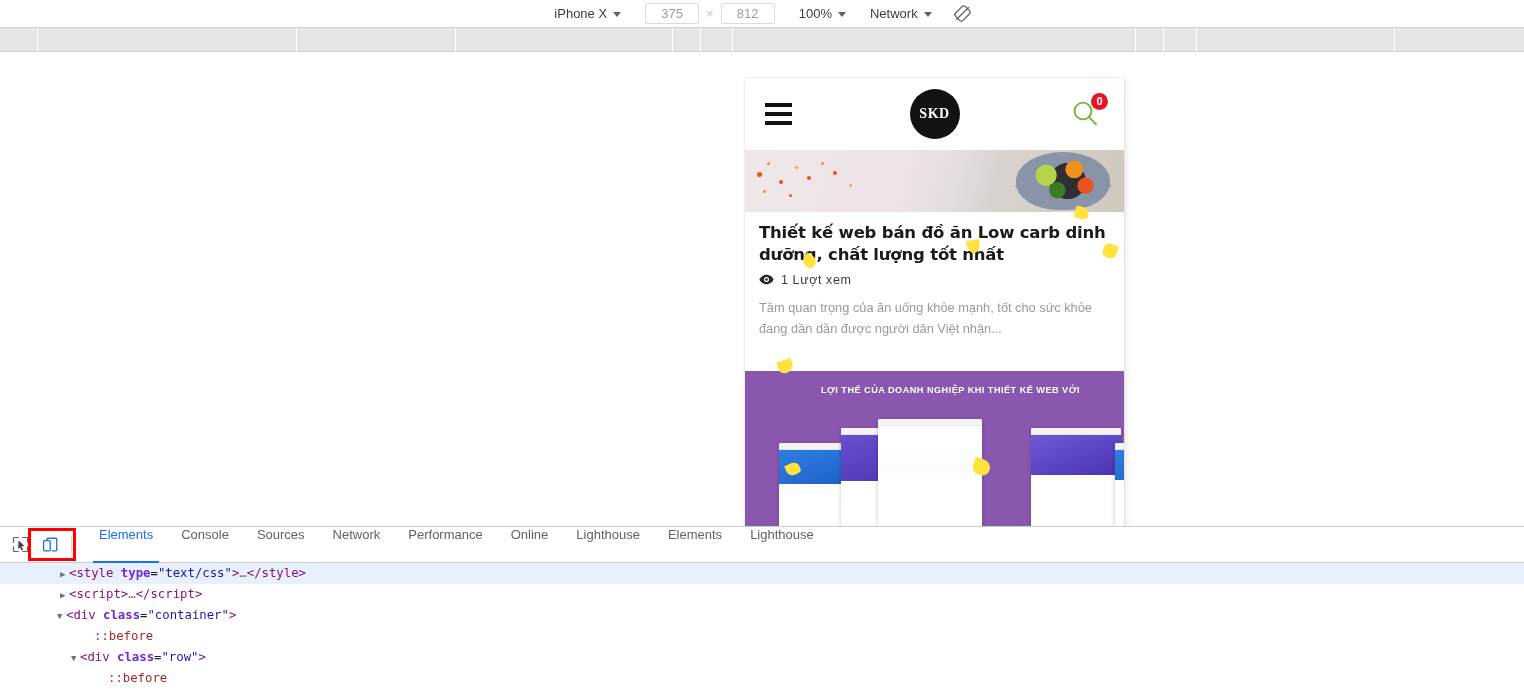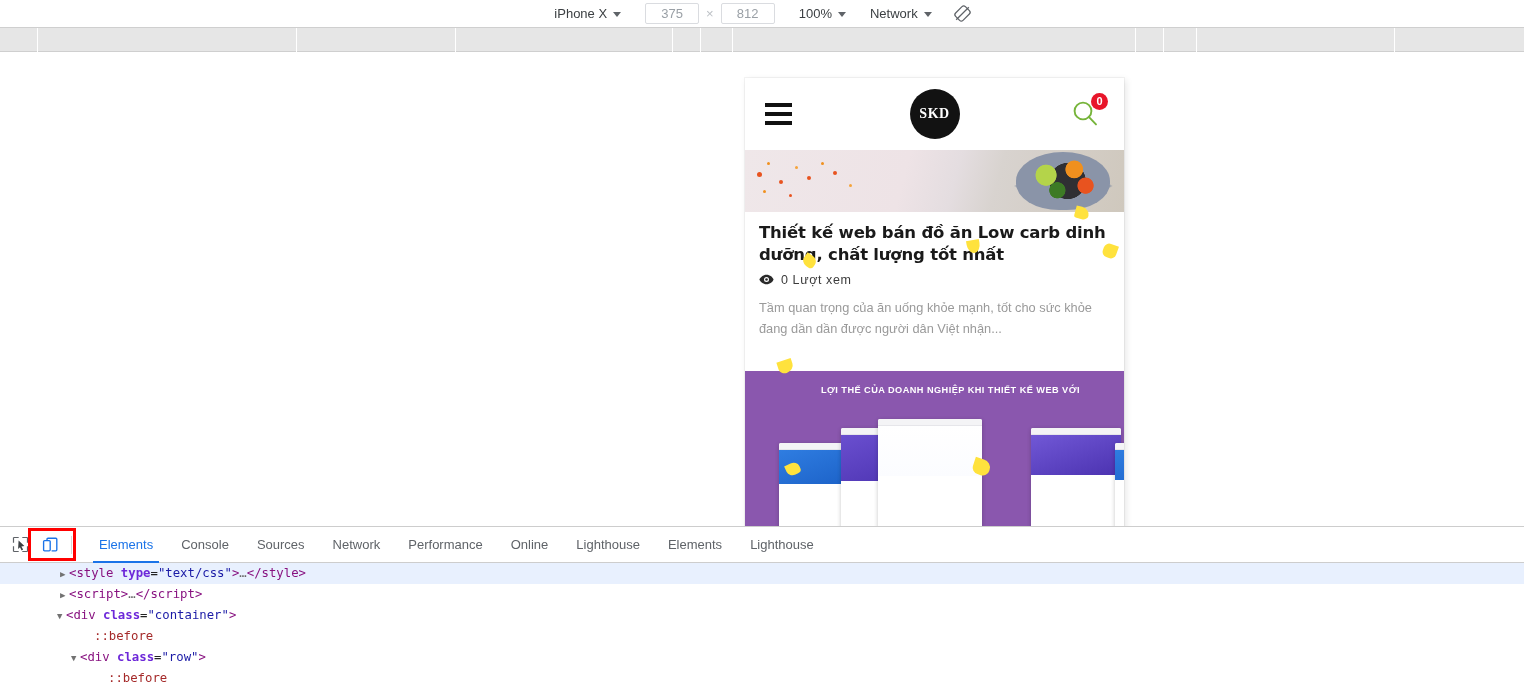--- a/index.html
+++ b/index.html
@@ -187,21 +187,21 @@
   }
   .tool-icons { display: flex; align-items: center; height: 36px; padding-left: 6px; gap: 2px; }
   .tool-btn {
     width: 28px; height: 28px; display: flex; align-items: center; justify-content: center;
     cursor: default; border-radius: 2px;
   }
   .tool-sep { width: 1px; height: 18px; background: #d8d8d8; margin: 0 5px; }
 
   .tabs { display: flex; align-items: stretch; height: 36px; margin-left: 8px; }
   .tab {
-    display: flex; align-items: center; padding: 0 14px;
+    display: flex; align-items: flex-start; padding: 0 14px;
     font-size: 13px; color: #5f6368; cursor: default; position: relative;
     font-family: "Liberation Sans", sans-serif; white-space: nowrap;
   }
   .tab.active { color: #1a73e8; }
   .tab.active::after {
     content: ""; position: absolute; left: 8px; right: 8px; bottom: 0;
     height: 2px; background: #1a73e8;
   }
 
   .domtree {
@@ -312,21 +312,21 @@
 
       <div class="article">
         <h2 class="article-title">Thiết kế web bán đồ ăn Low carb dinh dưỡng, chất lượng tốt nhất</h2>
 
         <div class="meta-row">
           <svg width="15" height="11" viewBox="0 0 15 11">
             <path d="M7.5 0.7C3.9 0.7 1.2 3.4 0.4 5.5c0.8 2.1 3.5 4.8 7.1 4.8s6.3-2.7 7.1-4.8C13.8 3.4 11.1 0.7 7.5 0.7z" fill="#2a2a2a"></path>
             <circle cx="7.5" cy="5.5" r="2.5" fill="#ffffff"></circle>
             <circle cx="7.5" cy="5.5" r="1.3" fill="#2a2a2a"></circle>
           </svg>
-          <span class="meta-text">0 Lượt xem</span>
+          <span class="meta-text">1 Lượt xem</span>
         </div>
 
         <p class="excerpt">Tầm quan trọng của ăn uống khỏe mạnh, tốt cho sức khỏe đang dần dần được người dân Việt nhận...</p>
 
         <span class="confetti" style="left:330px;top:-5px;width:14px;height:12px;border-radius:0 60% 40% 20%;transform:rotate(15deg);"></span>
         <span class="confetti" style="left:222px;top:28px;width:13px;height:13px;border-radius:0 0 50% 50%/0 0 70% 70%;transform:rotate(-10deg);"></span>
         <span class="confetti" style="left:358px;top:32px;width:14px;height:14px;border-radius:40% 0 40% 40%;transform:rotate(20deg);"></span>
         <span class="confetti" style="left:58px;top:43px;width:13px;height:12px;border-radius:0 50% 30% 50%;transform:rotate(35deg);"></span>
         <span class="confetti" style="left:33px;top:148px;width:15px;height:13px;border-radius:0 0 55% 45%;transform:rotate(-18deg);"></span>
       </div>

